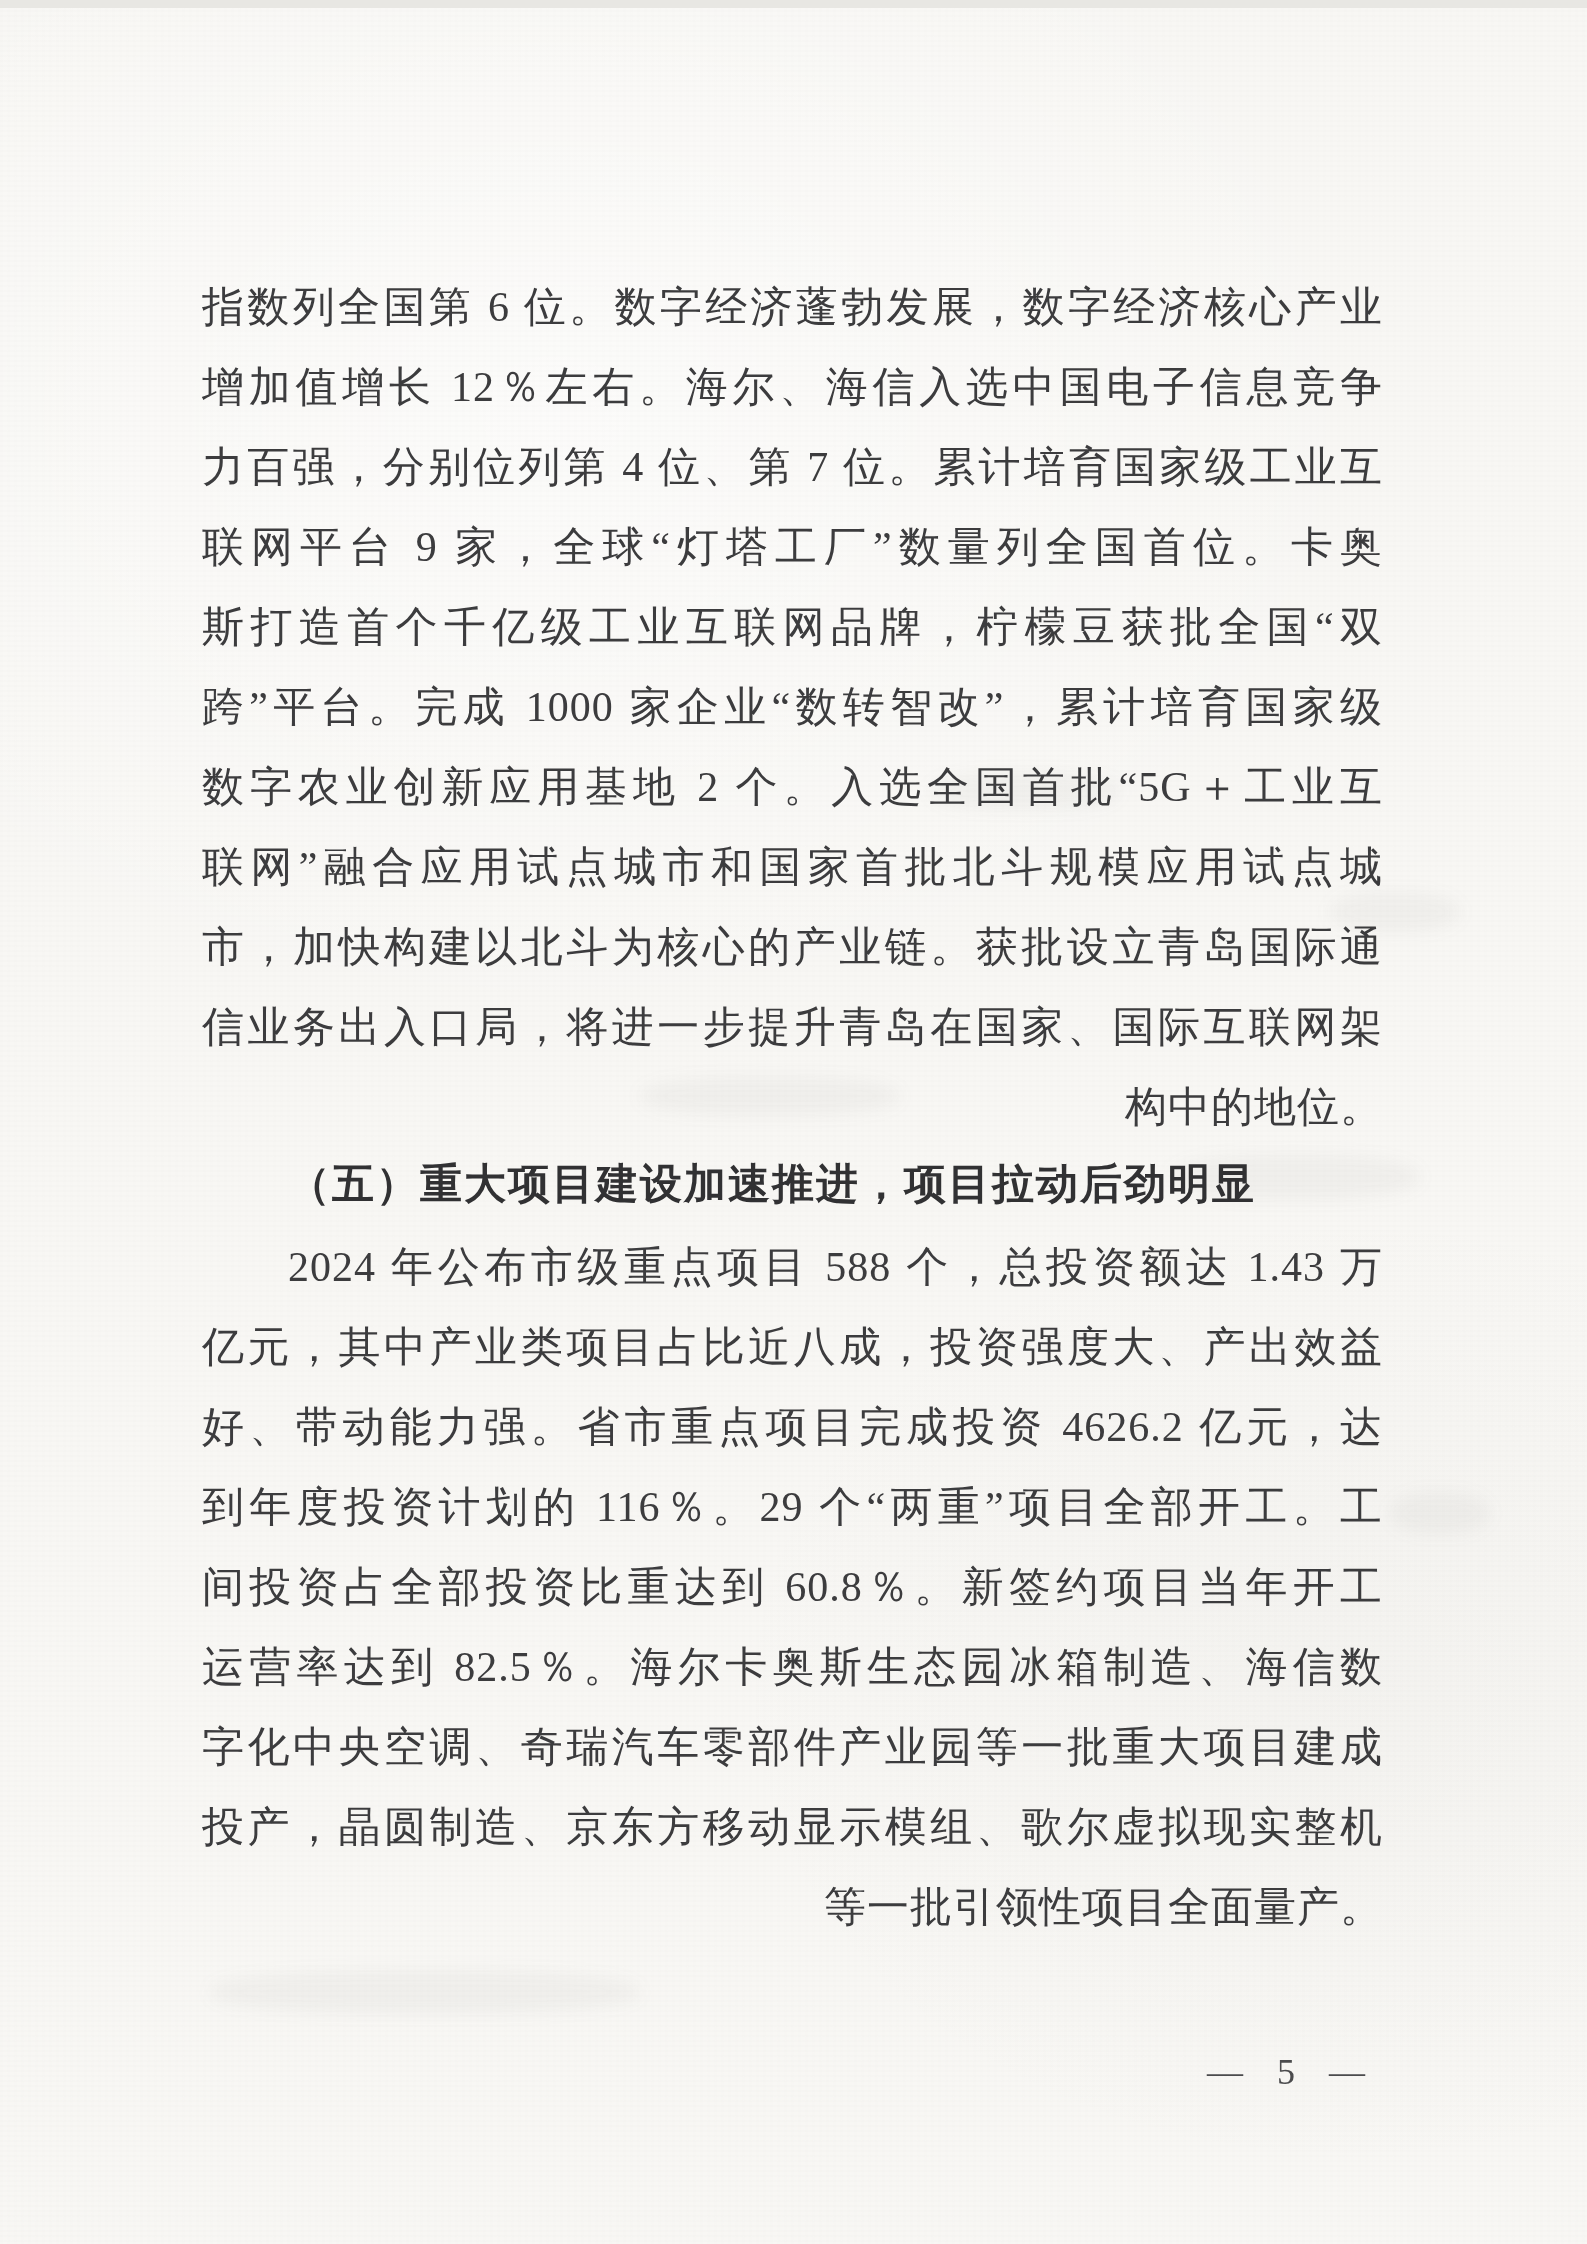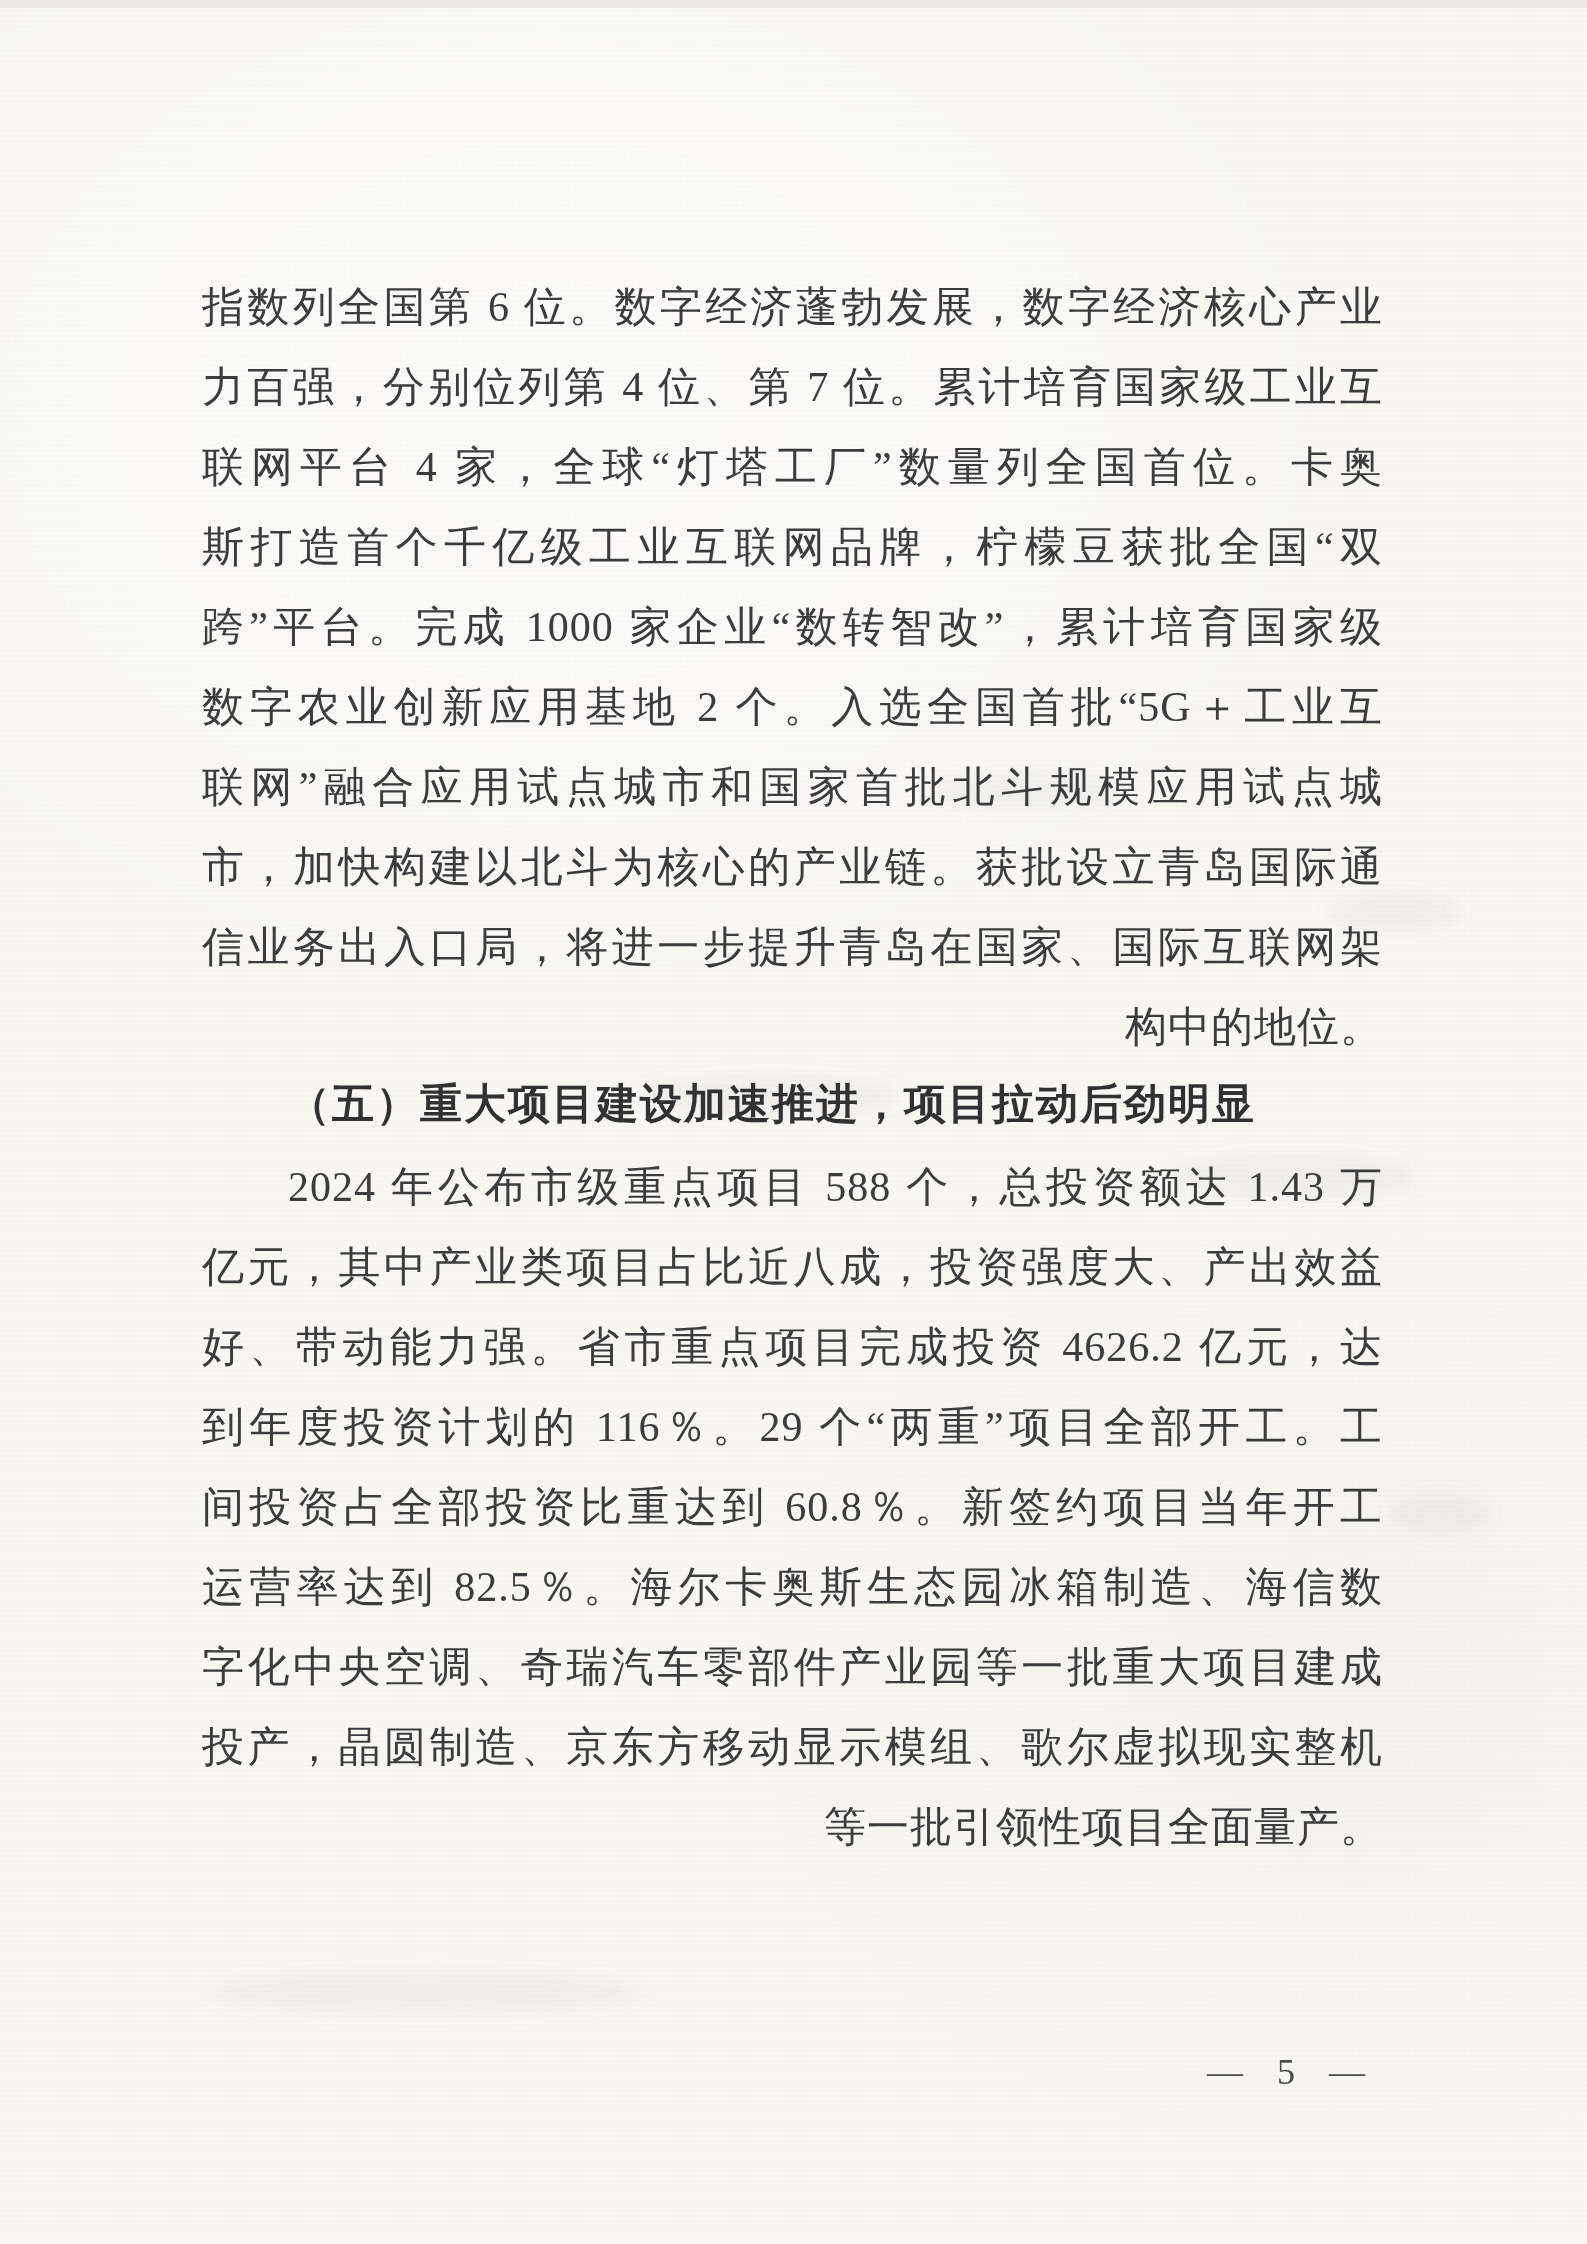--- a/index.html
+++ b/index.html
@@ -97,22 +97,23 @@
   <div class="smudge s2"></div>
   <div class="smudge s3"></div>
   <div class="smudge s4"></div>
   <div class="smudge s5"></div>
   <div class="smudge s6"></div>
 
   <div class="text-block">
 
     <div>
       <div class="line">指数列全国第 6 位。数字经济蓬勃发展，数字经济核心产业</div>
+      <div class="line">增加值增长 12％左右。海尔、海信入选中国电子信息竞争</div>
       <div class="line">力百强，分别位列第 4 位、第 7 位。累计培育国家级工业互</div>
-      <div class="line">联网平台 4 家，全球“灯塔工厂”数量列全国首位。卡奥</div>
+      <div class="line">联网平台 9 家，全球“灯塔工厂”数量列全国首位。卡奥</div>
       <div class="line">斯打造首个千亿级工业互联网品牌，柠檬豆获批全国“双</div>
       <div class="line">跨”平台。完成 1000 家企业“数转智改”，累计培育国家级</div>
       <div class="line">数字农业创新应用基地 2 个。入选全国首批“5G＋工业互</div>
       <div class="line">联网”融合应用试点城市和国家首批北斗规模应用试点城</div>
       <div class="line">市，加快构建以北斗为核心的产业链。获批设立青岛国际通</div>
       <div class="line">信业务出入口局，将进一步提升青岛在国家、国际互联网架</div>
       <div class="line flush">构中的地位。</div>
     </div>
 
     <div>

